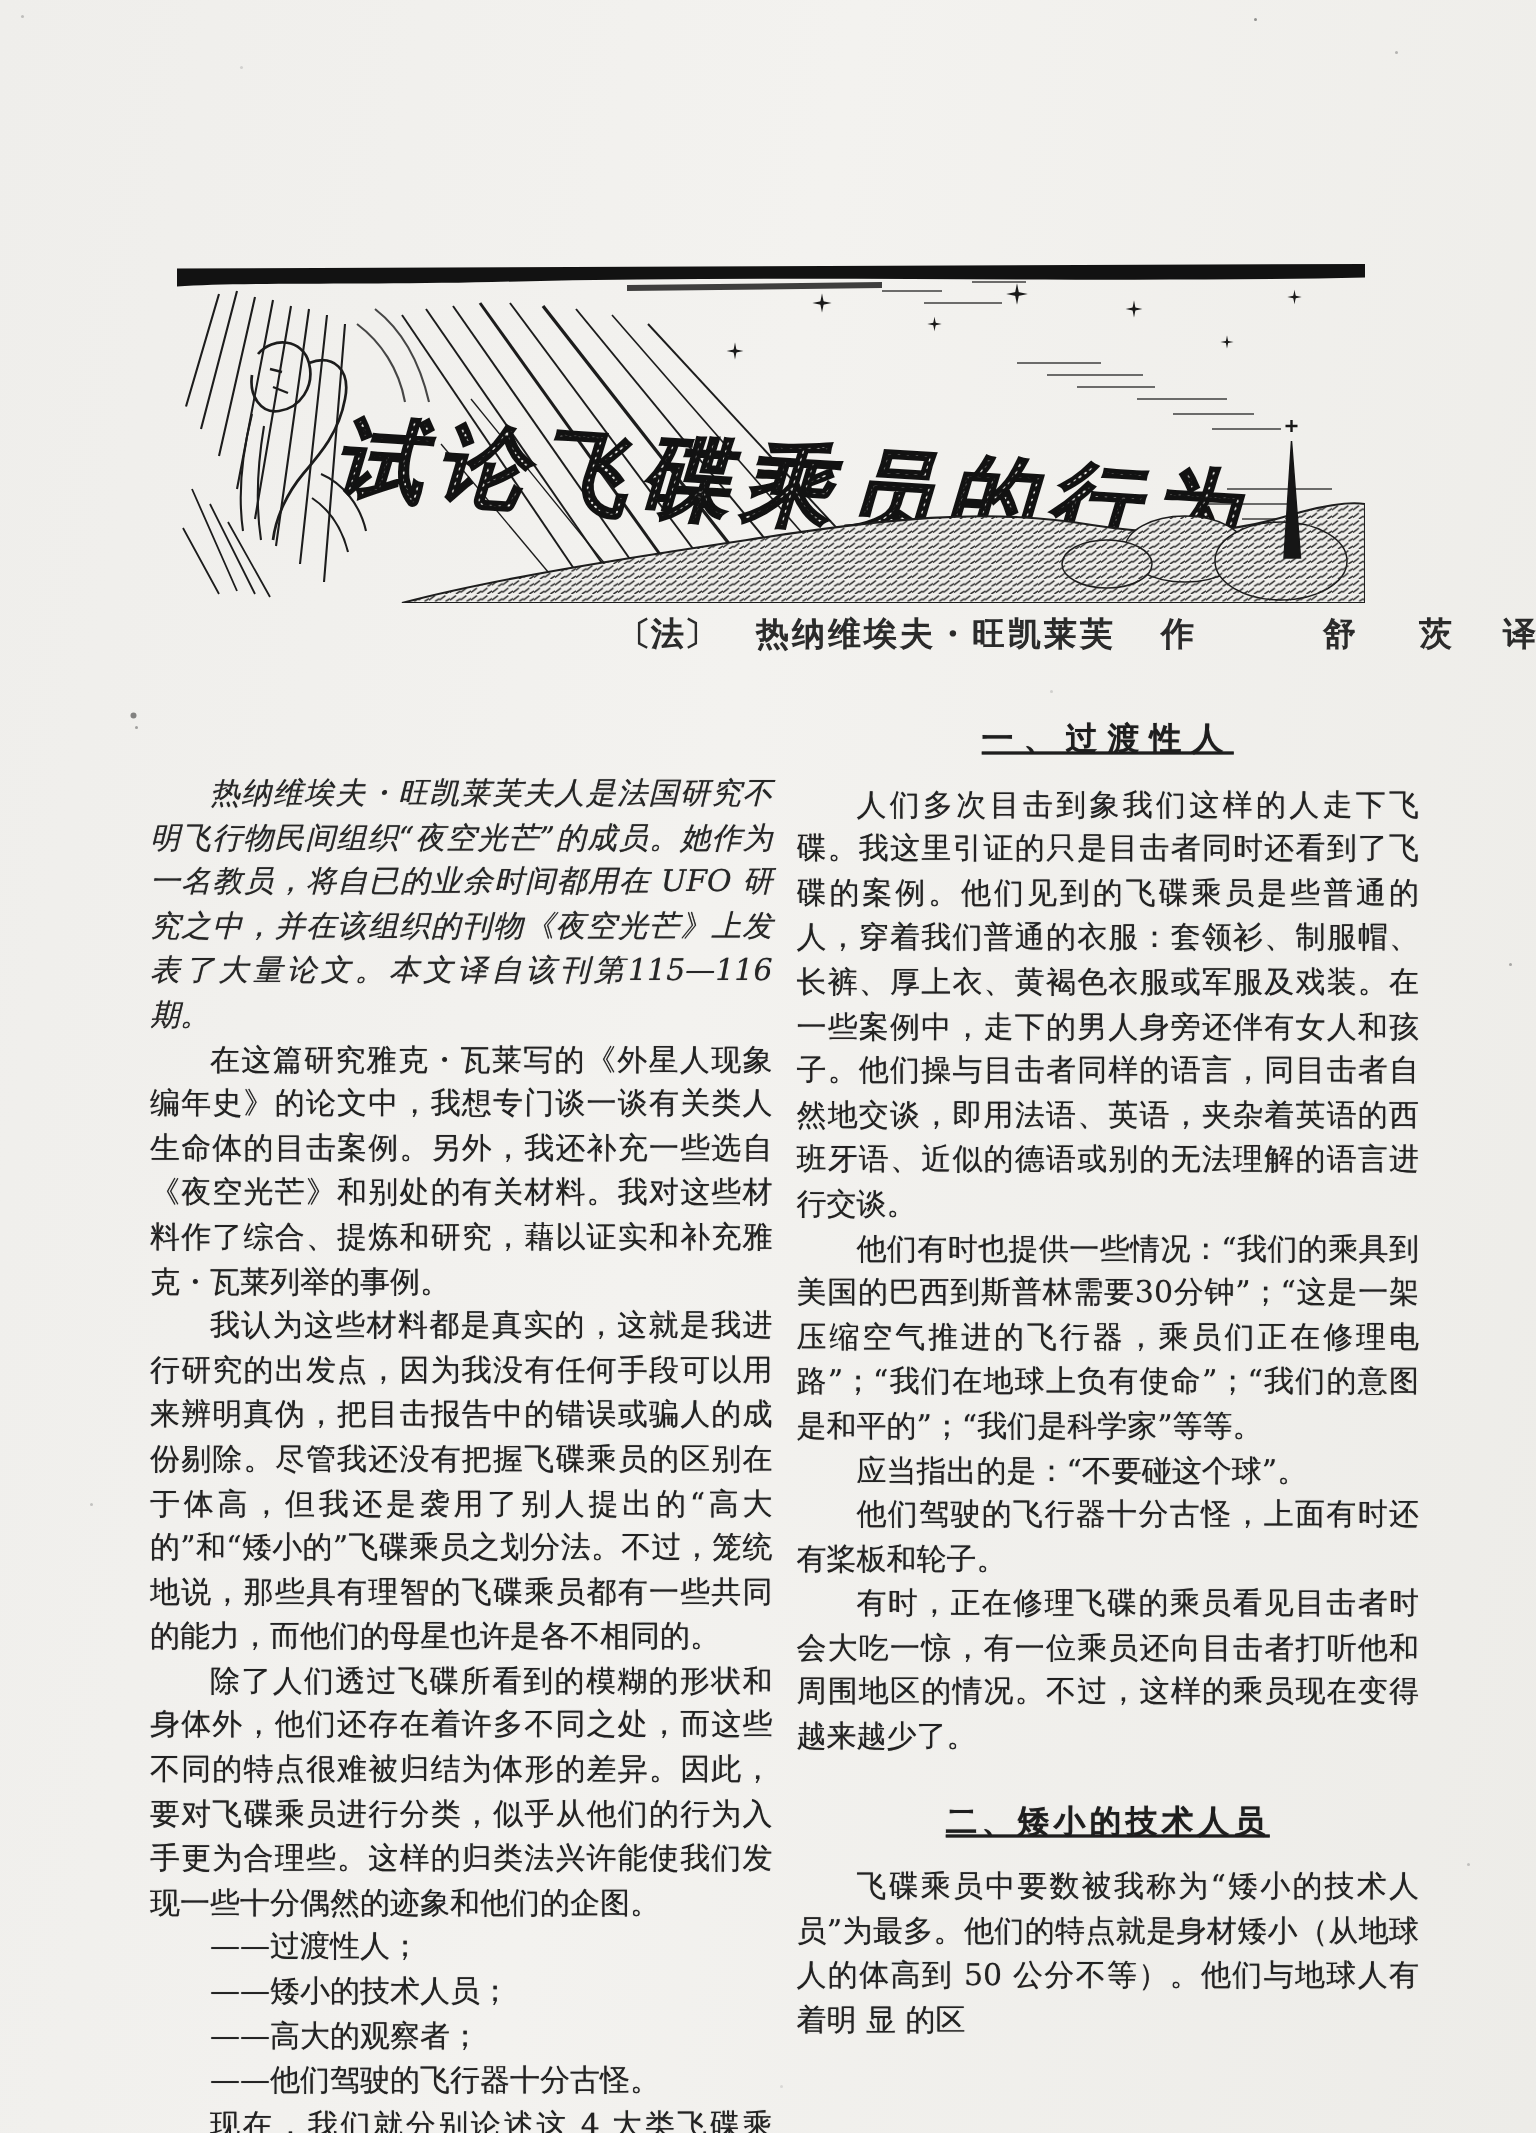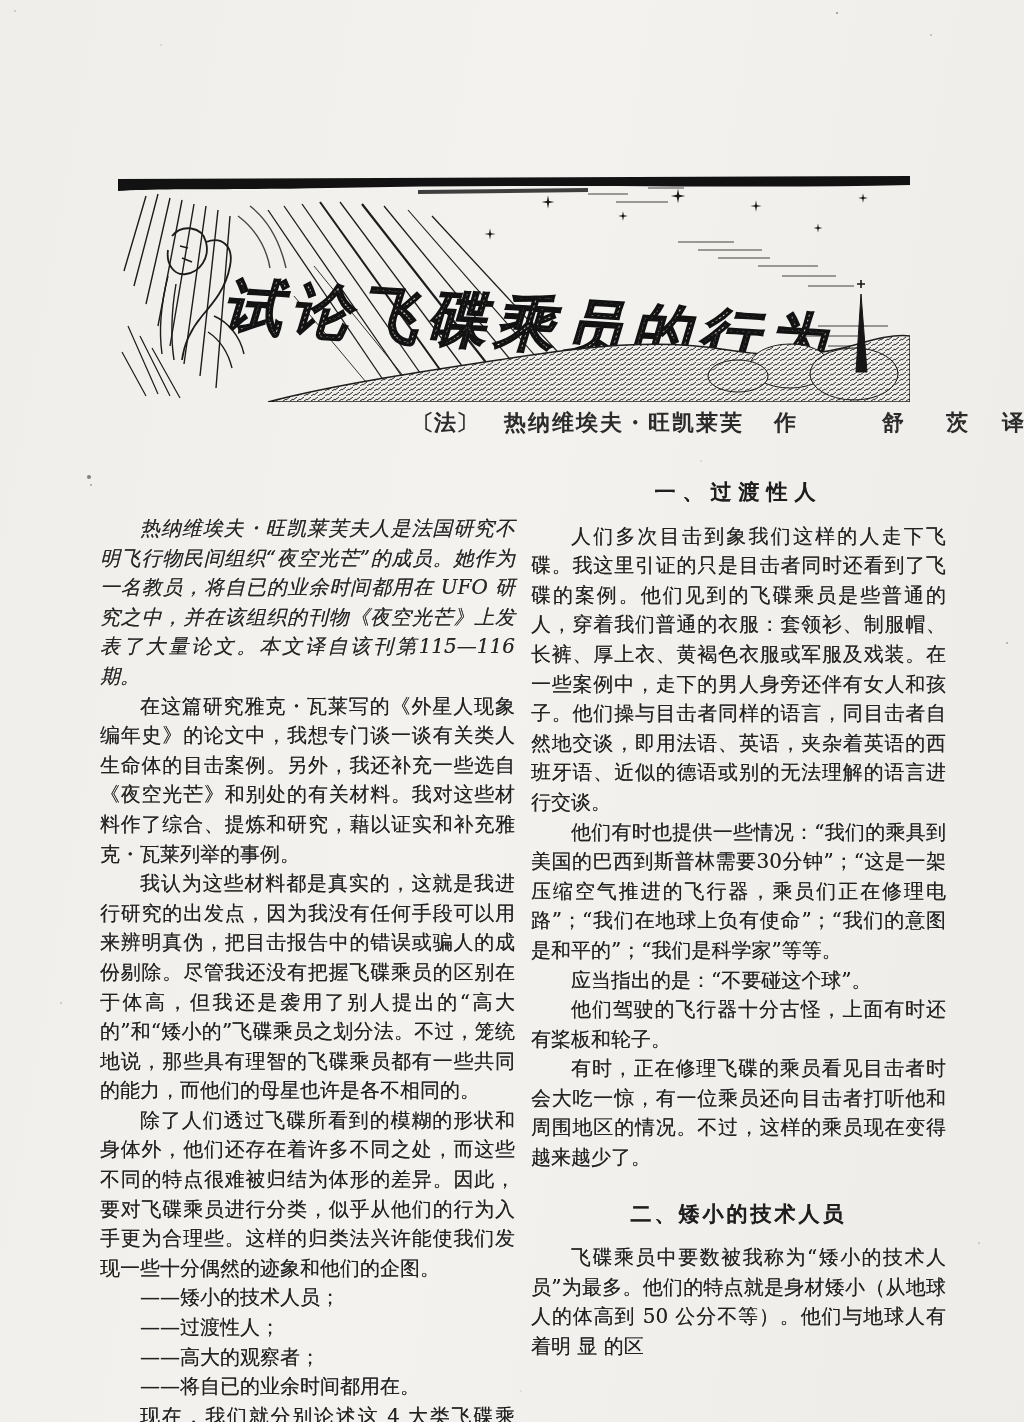--- a/index.html
+++ b/index.html
@@ -22,21 +22,21 @@
   .byline .role1{margin-right:86px;}
   .byline .translator{letter-spacing:10px;margin-right:24px;}
   .columns{position:absolute;left:100px;top:470px;width:846px;display:flex;gap:16px;}
   .col{width:415px;font-size:20px;line-height:29.6px;text-align:justify;text-justify:inter-ideograph;
        color:#222;text-shadow:0 0 .5px rgba(34,34,34,.65);}
   .para{margin:0;text-indent:2em;}
   .para.intro{font-style:italic;color:#262626;margin-top:44px;}
   .dash-list{margin:0;padding:0;list-style:none;}
   .dash-list li{margin:0;padding-left:2em;}
   .sec-heading{margin:8px 0 14px 0;text-align:center;font-weight:bold;font-size:21px;
-               letter-spacing:7px;color:#1e1e1e;font-family:"DejaVu Sans","Liberation Sans",sans-serif;}
+               letter-spacing:7px;color:#1e1e1e;font-family:"DejaVu Sans","Liberation Sans",sans-serif;text-decoration:underline;}
   .sec-heading.second{letter-spacing:3px;margin-top:27px;}
   .footer{position:absolute;left:116px;top:1430px;display:flex;align-items:center;gap:4px;
           font-size:17px;font-weight:bold;color:#1c1c1c;}
   .smudge{width:20px;height:9px;background:#161616;border-radius:60% 40% 55% 45%;opacity:.9;}
   .smudge.right{width:16px;height:8px;}
 </style>
 </head>
 <body>
 
 <div class="page">
@@ -126,24 +126,24 @@
     <span class="role2">译</span>
   </div>
 
   <div class="columns">
     <div class="col">
       <p class="para intro">热纳维埃夫・旺凯莱芙夫人是法国研究不明飞行物民间组织“夜空光芒”的成员。她作为一名教员，将自已的业余时间都用在 UFO 研究之中，并在该组织的刊物《夜空光芒》上发表了大量论文。本文译自该刊第115—116期。</p>
       <p class="para">在这篇研究雅克・瓦莱写的《外星人现象编年史》的论文中，我想专门谈一谈有关类人生命体的目击案例。另外，我还补充一些选自《夜空光芒》和别处的有关材料。我对这些材料作了综合、提炼和研究，藉以证实和补充雅克・瓦莱列举的事例。</p>
       <p class="para">我认为这些材料都是真实的，这就是我进行研究的出发点，因为我没有任何手段可以用来辨明真伪，把目击报告中的错误或骗人的成份剔除。尽管我还没有把握飞碟乘员的区别在于体高，但我还是袭用了别人提出的“高大的”和“矮小的”飞碟乘员之划分法。不过，笼统地说，那些具有理智的飞碟乘员都有一些共同的能力，而他们的母星也许是各不相同的。</p>
       <p class="para">除了人们透过飞碟所看到的模糊的形状和身体外，他们还存在着许多不同之处，而这些不同的特点很难被归结为体形的差异。因此，要对飞碟乘员进行分类，似乎从他们的行为入手更为合理些。这样的归类法兴许能使我们发现一些十分偶然的迹象和他们的企图。</p>
       <ul class="dash-list">
+        <li>——过渡性人；</li>
         <li>——矮小的技术人员；</li>
-        <li>——过渡性人；</li>
         <li>——高大的观察者；</li>
-        <li>——将自已的业余时间都用在。</li>
+        <li>——他们驾驶的飞行器十分古怪。</li>
       </ul>
       <p class="para">现在，我们就分别论述这 4 大类飞碟乘员。</p>
     </div>
 
     <div class="col">
       <h3 class="sec-heading">一、过渡性人</h3>
       <p class="para">人们多次目击到象我们这样的人走下飞碟。我这里引证的只是目击者同时还看到了飞碟的案例。他们见到的飞碟乘员是些普通的人，穿着我们普通的衣服：套领衫、制服帽、长裤、厚上衣、黄褐色衣服或军服及戏装。在一些案例中，走下的男人身旁还伴有女人和孩子。他们操与目击者同样的语言，同目击者自然地交谈，即用法语、英语，夹杂着英语的西班牙语、近似的德语或别的无法理解的语言进行交谈。</p>
       <p class="para">他们有时也提供一些情况：“我们的乘具到美国的巴西到斯普林需要30分钟”；“这是一架压缩空气推进的飞行器，乘员们正在修理电路”；“我们在地球上负有使命”；“我们的意图是和平的”；“我们是科学家”等等。</p>
       <p class="para">应当指出的是：“不要碰这个球”。</p>
       <p class="para">他们驾驶的飞行器十分古怪，上面有时还有桨板和轮子。</p>

